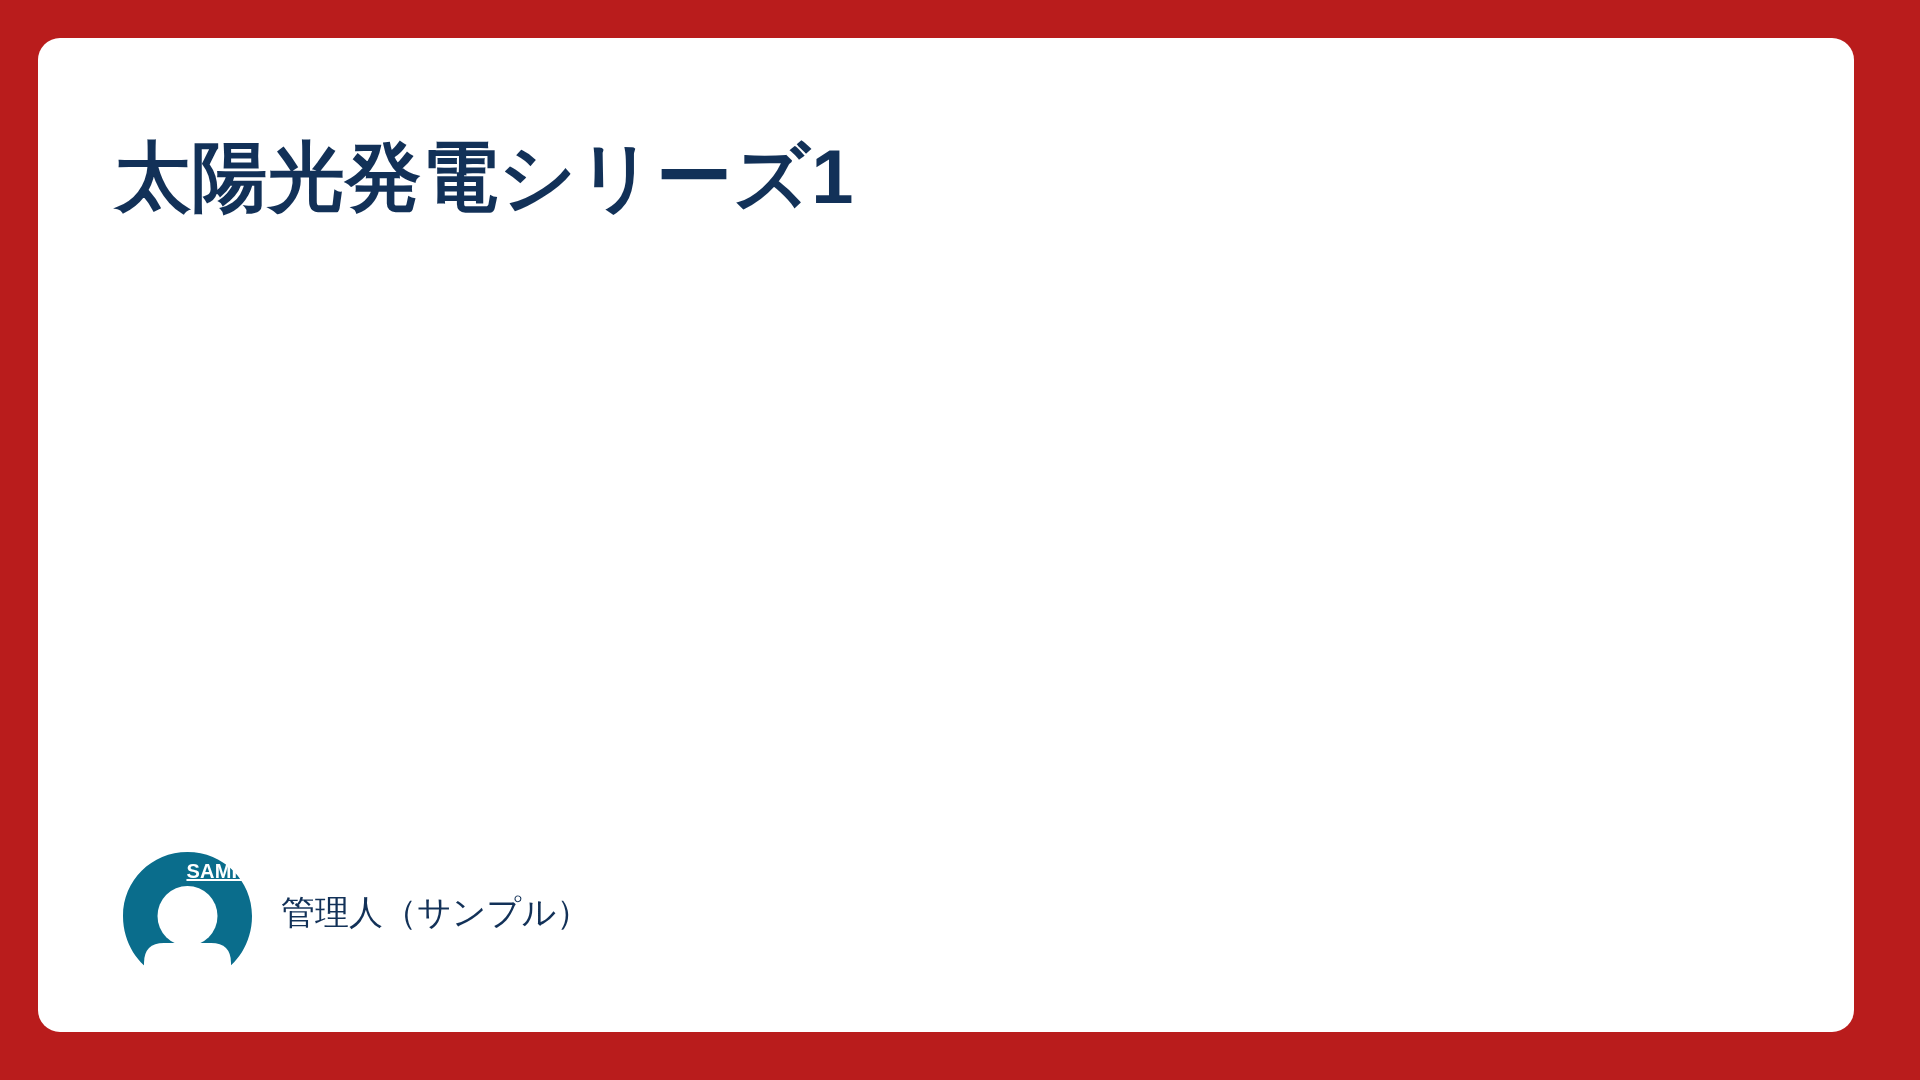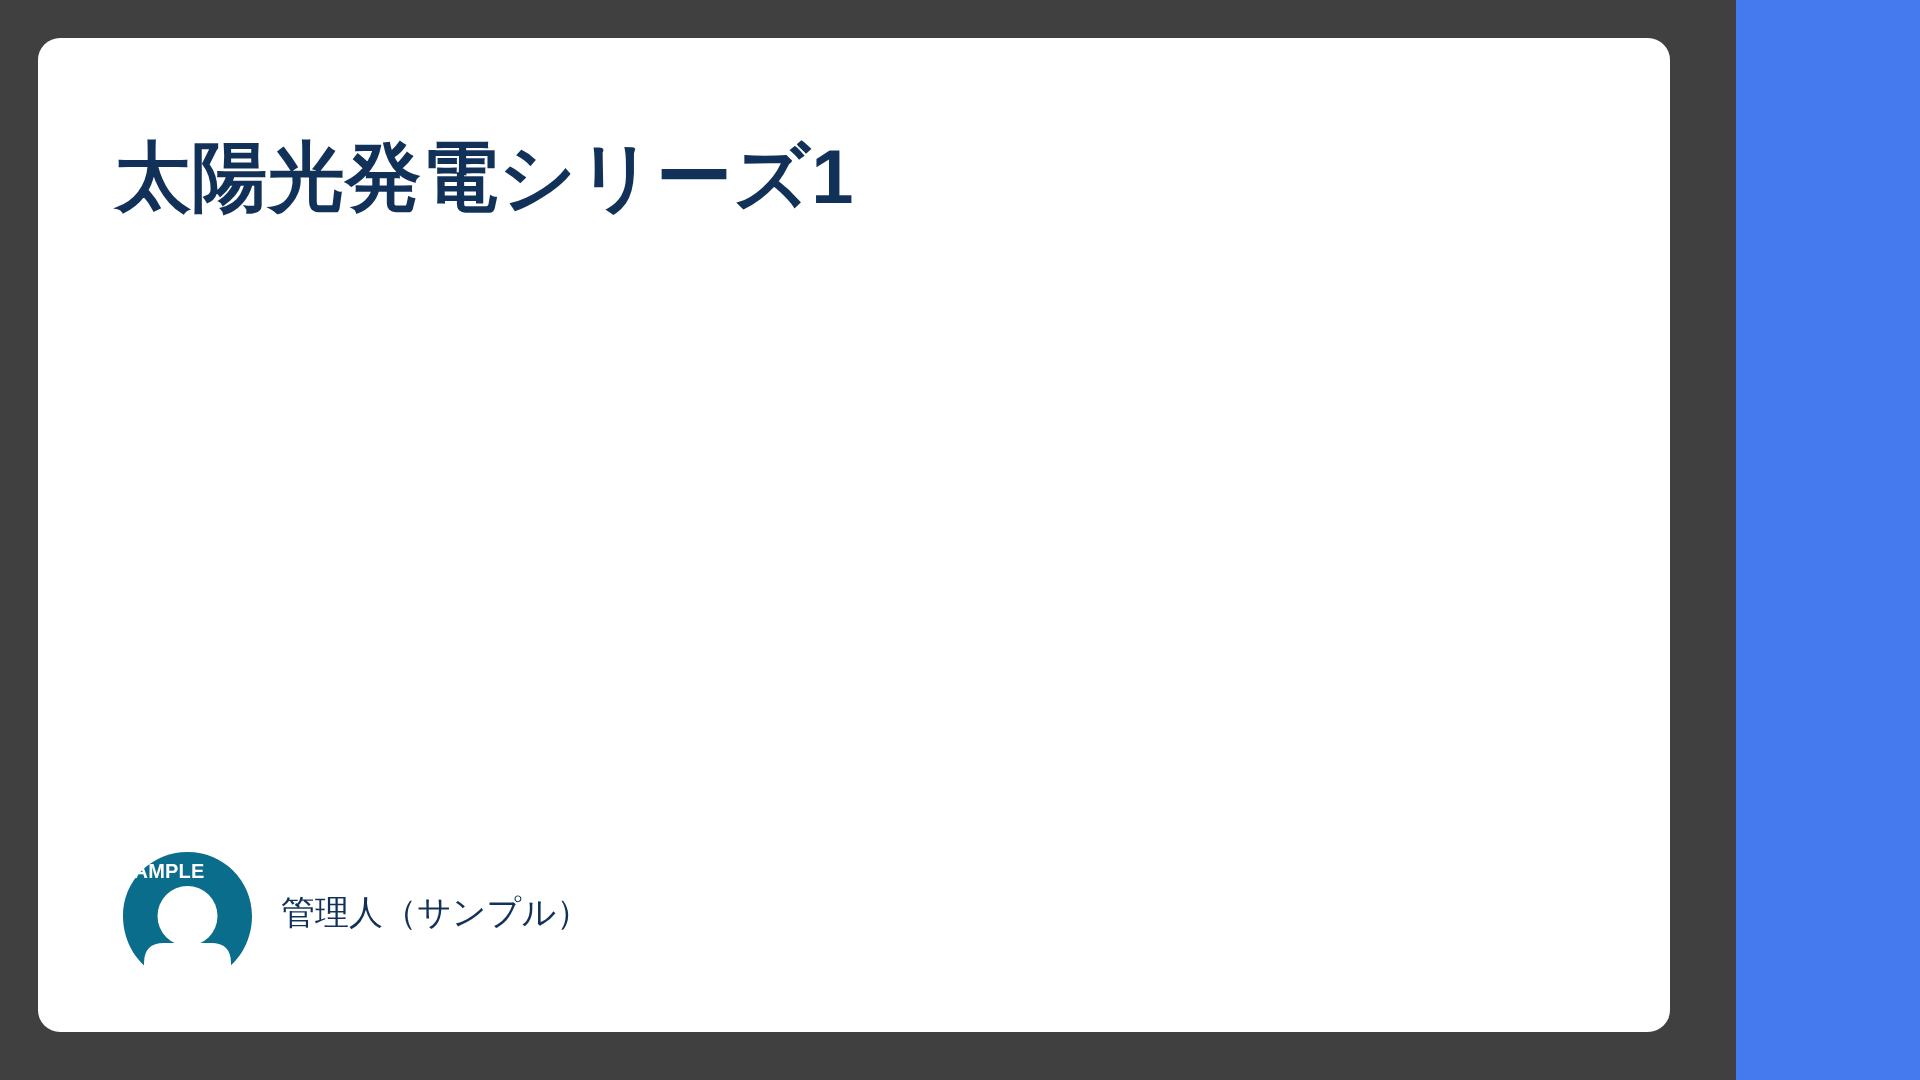--- a/index.html
+++ b/index.html
@@ -10,23 +10,23 @@
     overflow: hidden;
   }
 
   body {
     font-family: "Liberation Sans", "DejaVu Sans", sans-serif;
     background: #4579ee;
   }
 
   #slide-root {
     position: relative;
-    width: 1736px;
+    width: 1920px;
     height: 1080px;
-    background: #404040;
+    background: #b91c1c;
     display: flex;
     align-items: stretch;
     justify-content: stretch;
     padding: 38px 66px 48px 38px;
   }
 
   #slide-card {
     position: relative;
     flex: 1 1 auto;
     background: #ffffff;
@@ -66,28 +66,29 @@
     width: 135px;
     height: 128px;
     flex: 0 0 auto;
   }
 
   #avatar svg { display: block; width: 135px; height: 128px; }
 
   #avatar-sample-label {
     position: absolute;
     top: 10px;
-    left: 0;
+    left: 16px;
     width: 100%;
-    text-align: left;
+    text-align: right;
     font-size: 20px;
     font-weight: 700;
     letter-spacing: 0.01em;
     color: #ffffff;
     pointer-events: none;
+    text-decoration: underline;
   }
 
   #author-text {
     display: flex;
     flex-direction: column;
     gap: 8px;
     padding-bottom: 4px;
   }
 
   #author-name {

